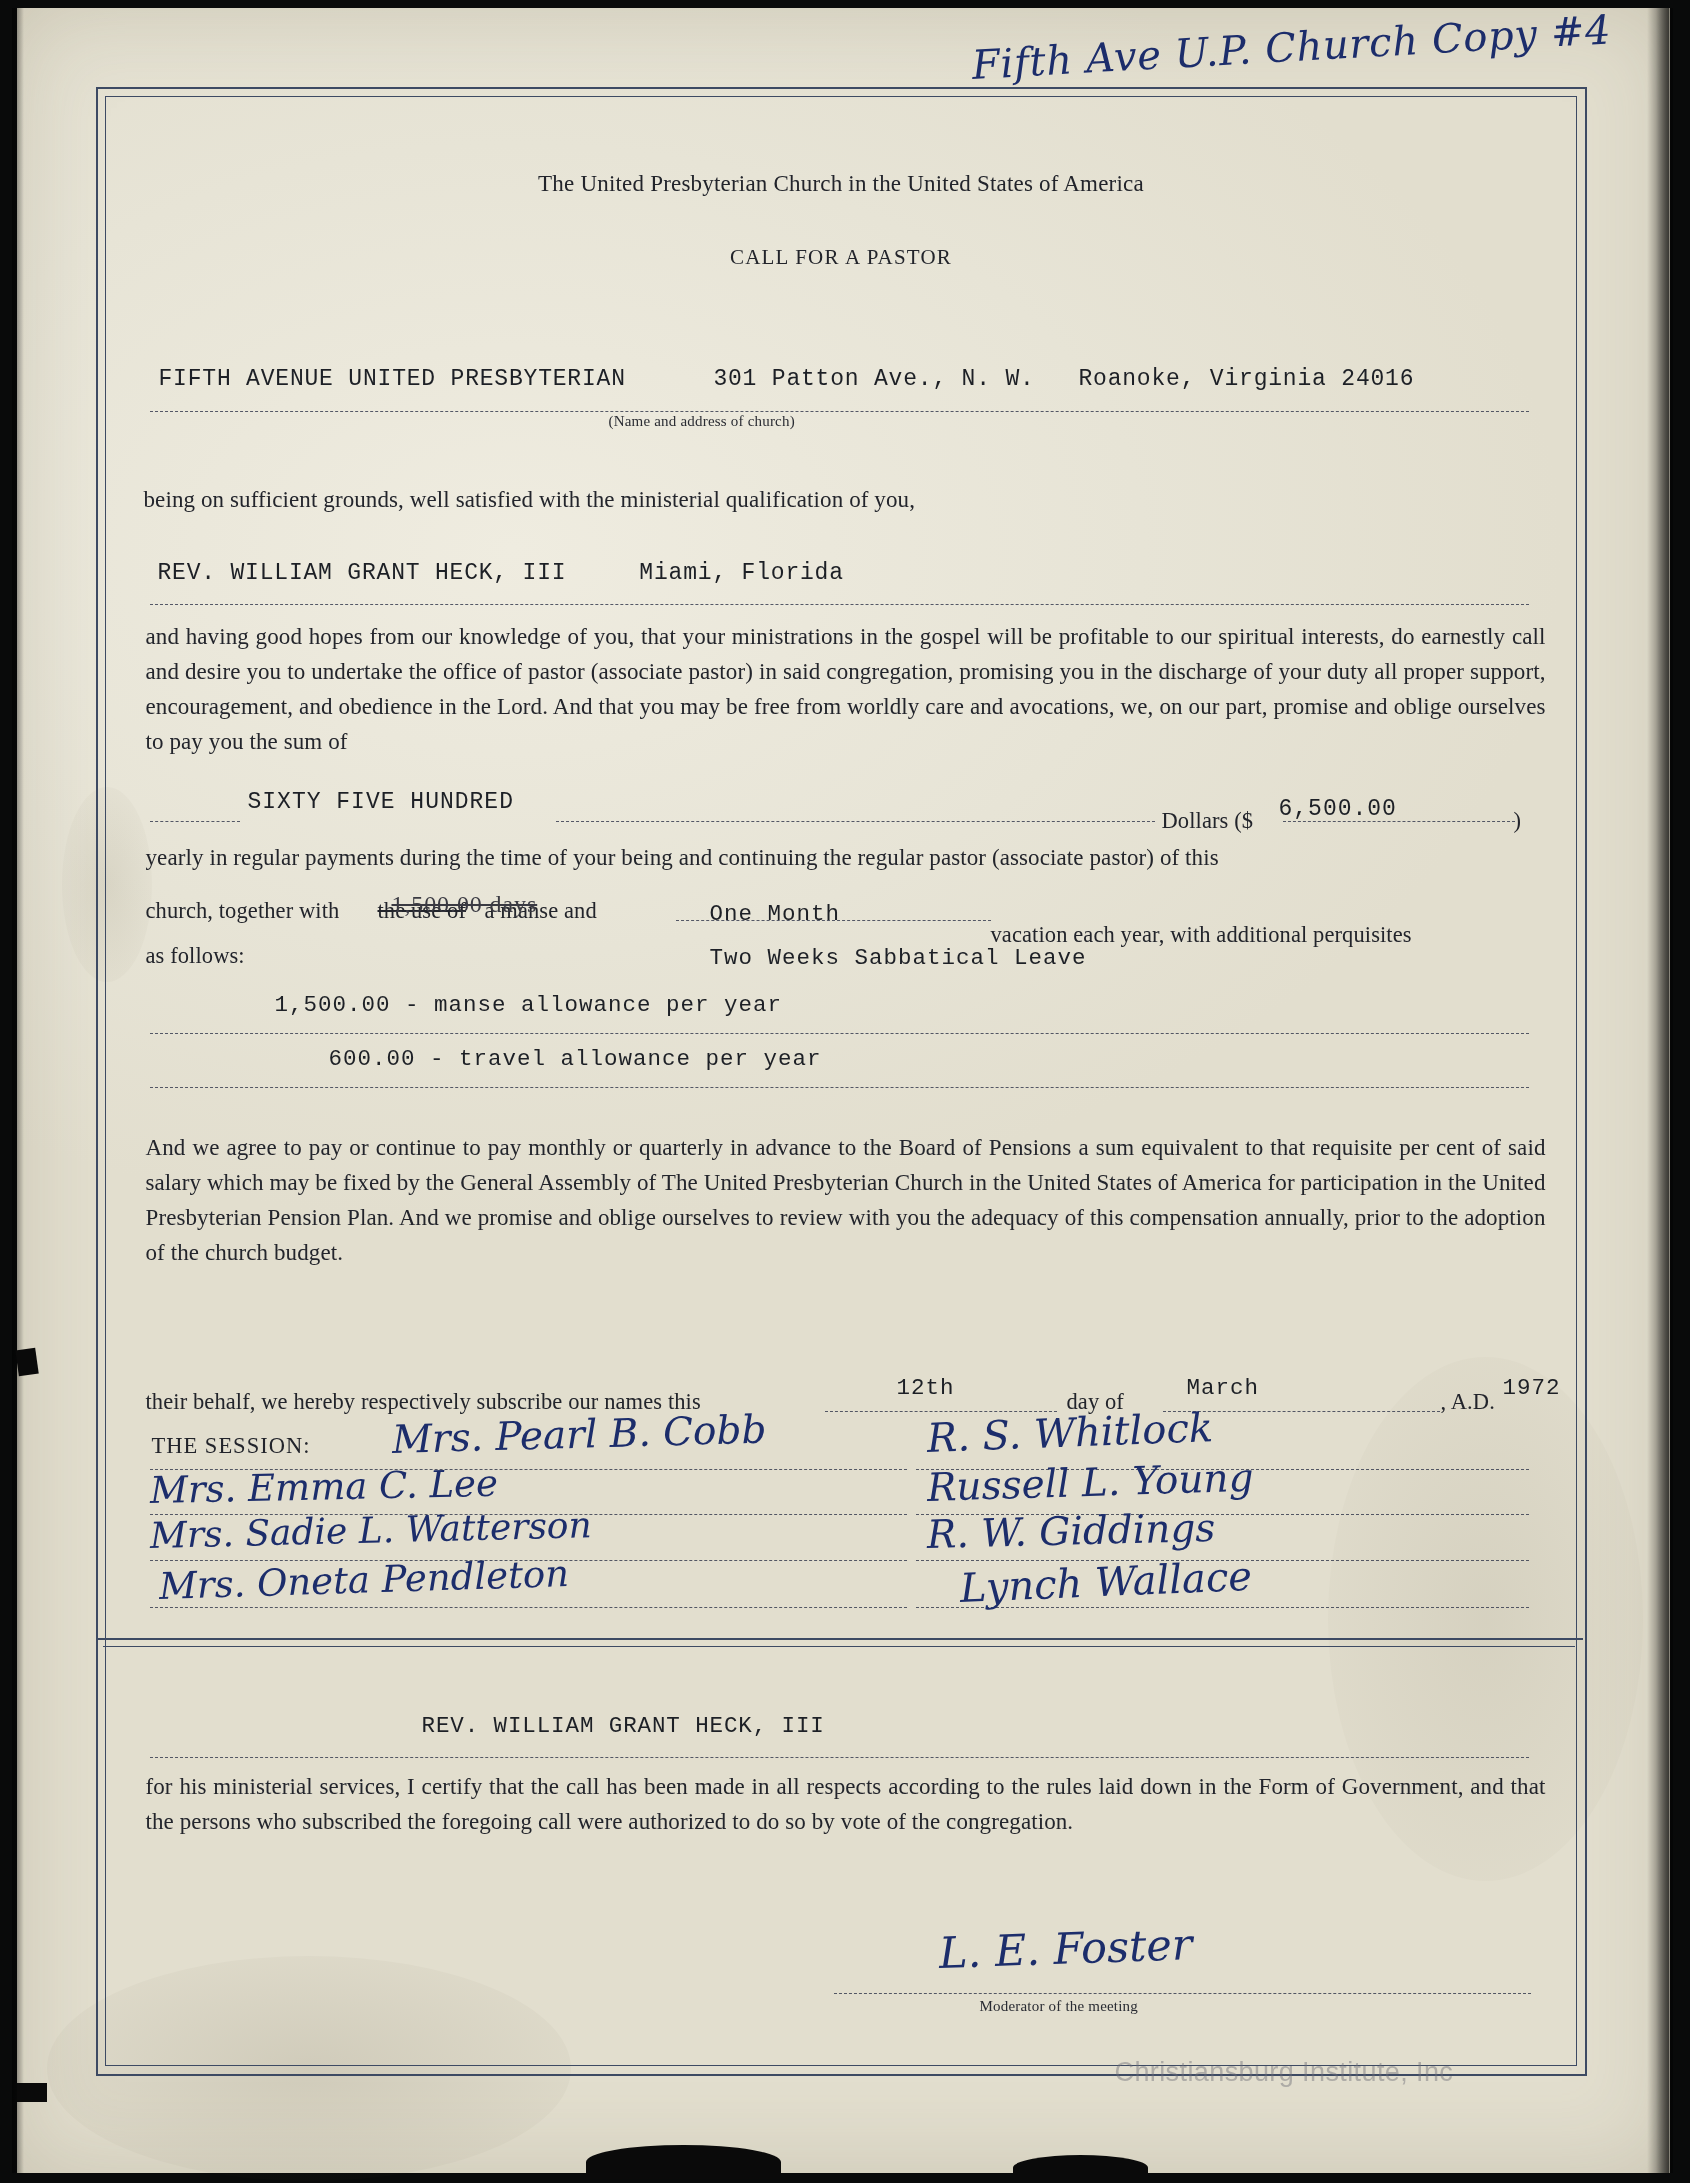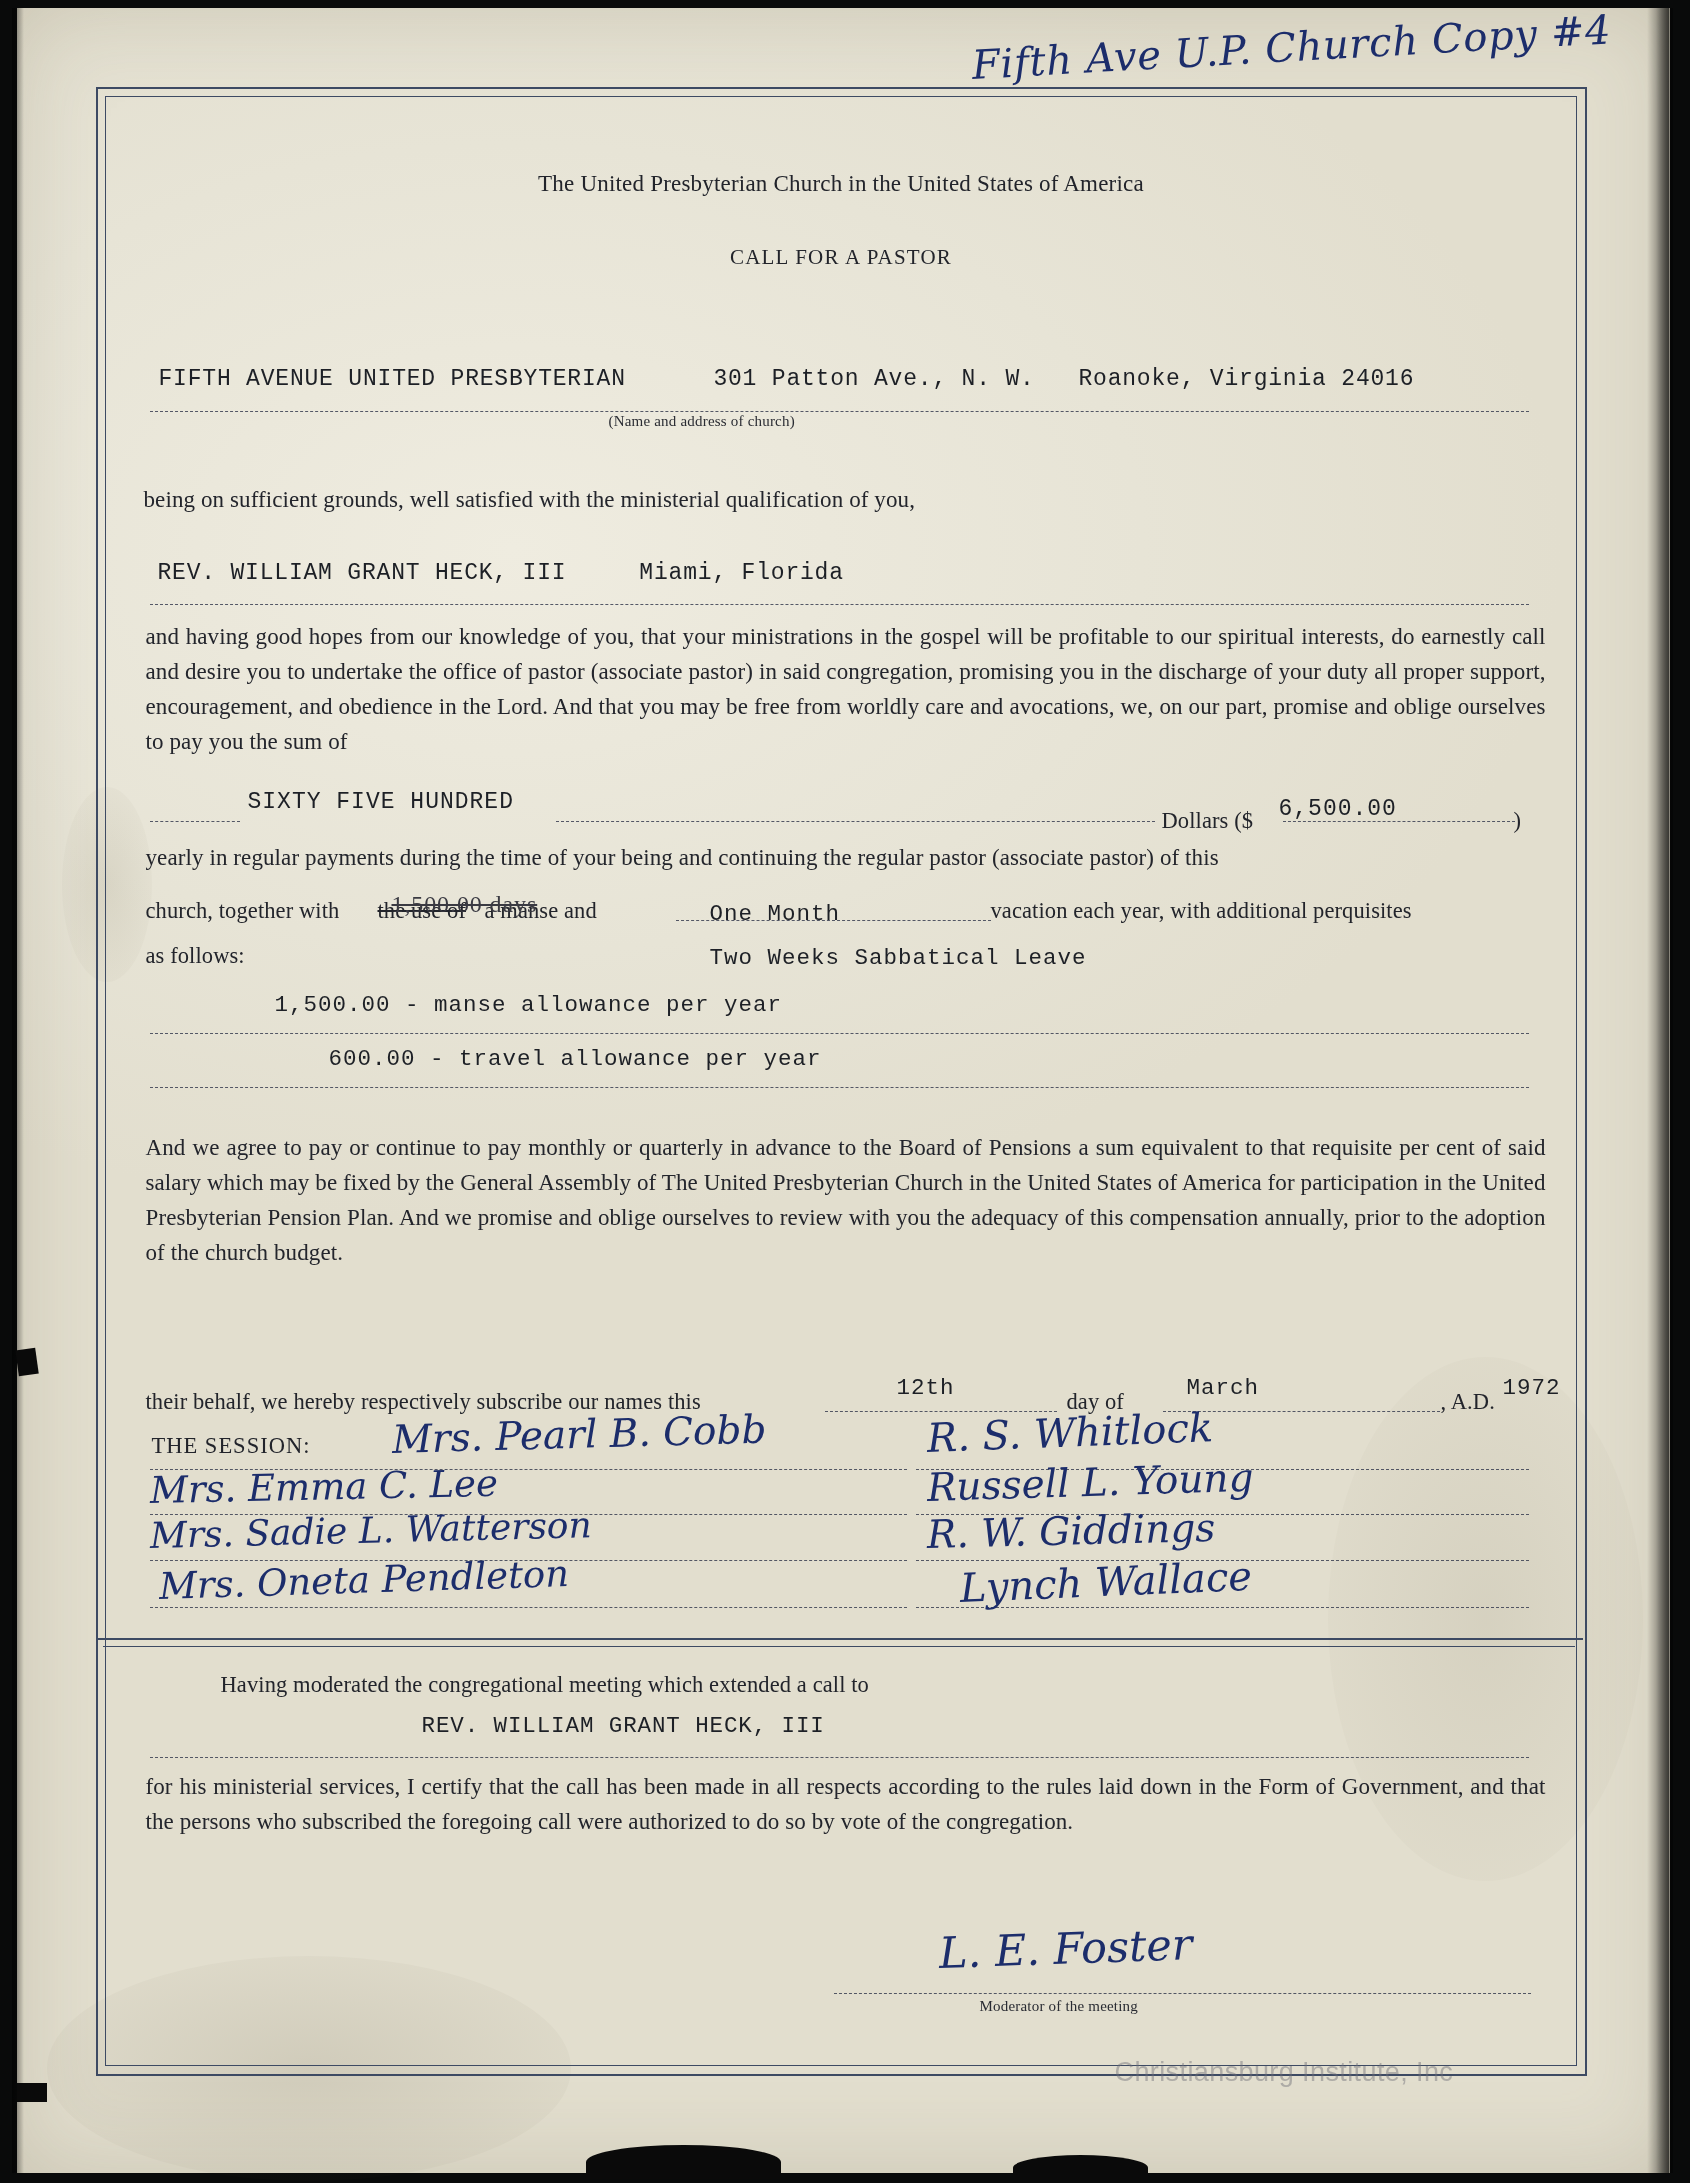--- a/index.html
+++ b/index.html
@@ -229,21 +229,21 @@
     <div class="typed" style="left:1262px;top:788px;font-size:23px;">6,500.00</div>
     <div class="dashline" style="left:1266px;top:813px;width:232px;"></div>
     <div class="printed" style="left:1497px;top:796px;">)</div>
 
     <div class="body-par" style="left:129px;top:832px;width:1400px;text-align:left;">yearly in regular payments during the time of your being and continuing the regular pastor (associate pastor) of this</div>
 
     <div class="printed" style="left:129px;top:886px;">church, together with</div>
     <div class="printed" style="left:361px;top:886px;text-decoration:line-through;">the use of</div>
     <div class="printed" style="left:468px;top:886px;">a manse and</div>
     <div class="dashline" style="left:659px;top:912px;width:315px;"></div>
-    <div class="printed" style="left:974px;top:886px;">vacation each year, with additional perquisites</div>
+    <div class="printed" style="left:974px;top:910px;">vacation each year, with additional perquisites</div>
 
     <div class="printed" style="left:129px;top:931px;">as follows:</div>
 
     <div class="typed small struck faint" style="left:375px;top:883px;">1,500.00 days</div>
     <div class="typed" style="left:693px;top:893px;">One Month</div>
     <div class="typed" style="left:693px;top:937px;">Two Weeks Sabbatical Leave</div>
 
     <div class="typed" style="left:258px;top:984px;">1,500.00 - manse allowance per year</div>
     <div class="dashline" style="left:133px;top:1025px;width:1379px;"></div>
 
@@ -277,21 +277,20 @@
     <div class="hand" style="left:375px;top:1409px;font-size:39px;transform:rotate(-1.6deg);">Mrs. Pearl B. Cobb</div>
     <div class="hand" style="left:133px;top:1461px;font-size:37px;transform:rotate(-1.2deg);">Mrs. Emma C. Lee</div>
     <div class="hand" style="left:133px;top:1507px;font-size:36px;transform:rotate(-1.4deg);">Mrs. Sadie L. Watterson</div>
     <div class="hand" style="left:142px;top:1557px;font-size:37px;transform:rotate(-1.8deg);">Mrs. Oneta Pendleton</div>
 
     <div class="hand" style="left:910px;top:1407px;font-size:40px;transform:rotate(-2.2deg);">R. S. Whitlock</div>
     <div class="hand" style="left:910px;top:1457px;font-size:39px;transform:rotate(-1.8deg);">Russell L. Young</div>
     <div class="hand" style="left:910px;top:1504px;font-size:39px;transform:rotate(-1.4deg);">R. W. Giddings</div>
     <div class="hand" style="left:943px;top:1557px;font-size:40px;transform:rotate(-2.4deg);">Lynch Wallace</div>
 
-    <div class="printed" style="left:204px;top:1660px;">Having moderated the congregational meeting which extended a call to</div>
 
     <div class="typed" style="left:405px;top:1705px;font-size:22.5px;letter-spacing:0.9px;">REV. WILLIAM GRANT HECK, III</div>
     <div class="dashline" style="left:133px;top:1749px;width:1379px;"></div>
 
     <div class="body-par" style="left:129px;top:1761px;width:1400px;">for his ministerial services, I certify that the call has been made in all respects according to the rules laid down in the Form of Government, and that the persons who subscribed the foregoing call were authorized to do so by vote of the congregation.</div>
 
     <div class="hand" style="left:922px;top:1920px;font-size:43px;transform:rotate(-2deg);">L. E. Foster</div>
     <div class="dashline" style="left:817px;top:1985px;width:697px;"></div>
     <div class="tiny" style="left:963px;top:1990px;width:405px;">Moderator of the meeting</div>
 

